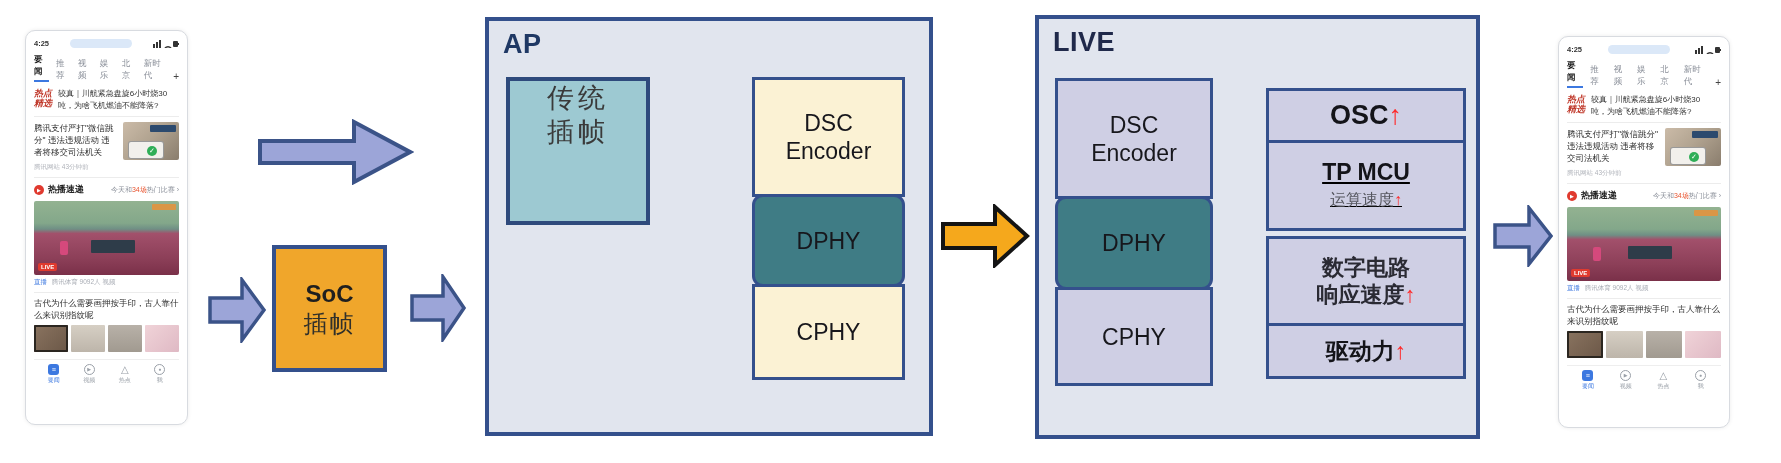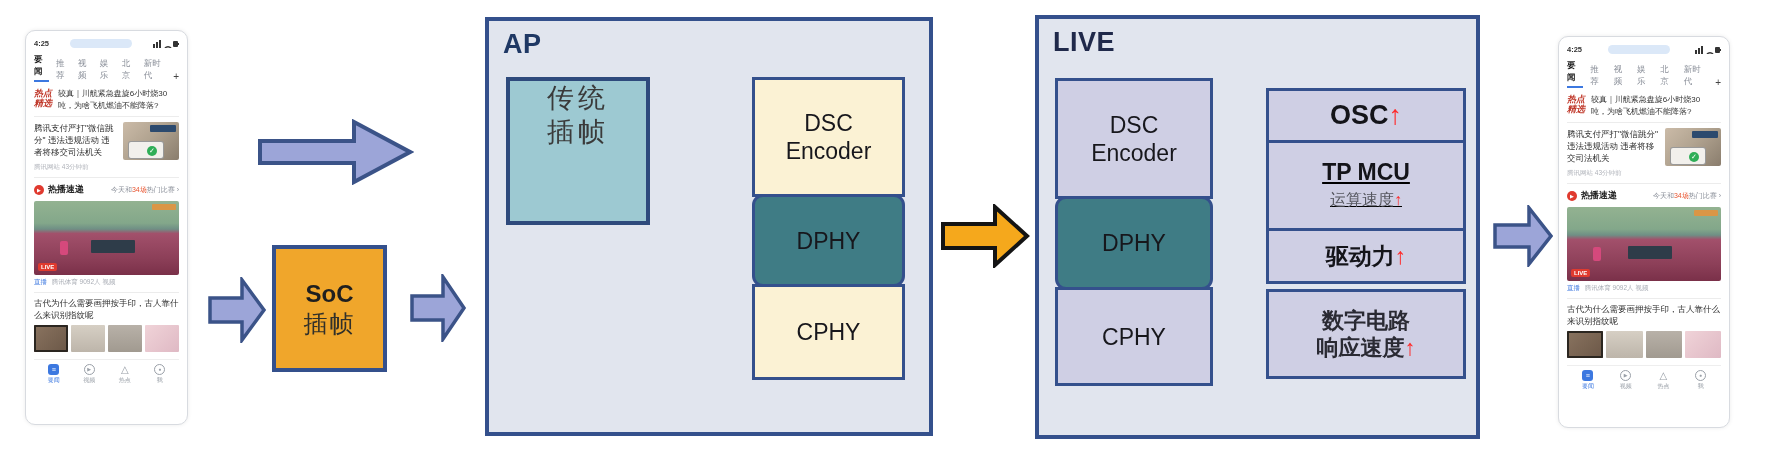--- a/index.html
+++ b/index.html
@@ -242,26 +242,26 @@
     </div>
   </div>
   <div class="benefits">
     <div class="bbox" style="height:55px;">
       <div class="big"><span>OSC</span><span class="uparrow">↑</span></div>
     </div>
     <div class="bbox" style="height:91px; margin-top:-3px;text-decoration:underline;">
       <div class="mid">TP MCU</div>
       <div class="sub"><span>运算速度</span><span class="uparrow">↑</span></div>
     </div>
-    <div class="bbox" style="height:56px; margin-top:-3px;">
-      <div class="mid"><span>驱动力</span><span class="uparrow">↑</span></div>
-    </div>
     <div class="bbox" style="height:90px; margin-top:5px;">
       <div class="sub2">数字电路</div>
       <div class="sub2"><span>响应速度</span><span class="uparrow">↑</span></div>
+    </div>
+    <div class="bbox" style="height:56px; margin-top:-3px;">
+      <div class="mid"><span>驱动力</span><span class="uparrow">↑</span></div>
     </div>
   </div>
 
   <div class="phone" style="left:1558px; top:36px; width:172px; height:392px;">
     <div class="p-status">
       <span class="p-time">4:25</span>
       <span class="p-notch">
           <i></i>
         </span>
       <svg width="26" height="9" viewBox="0 0 26 9">

